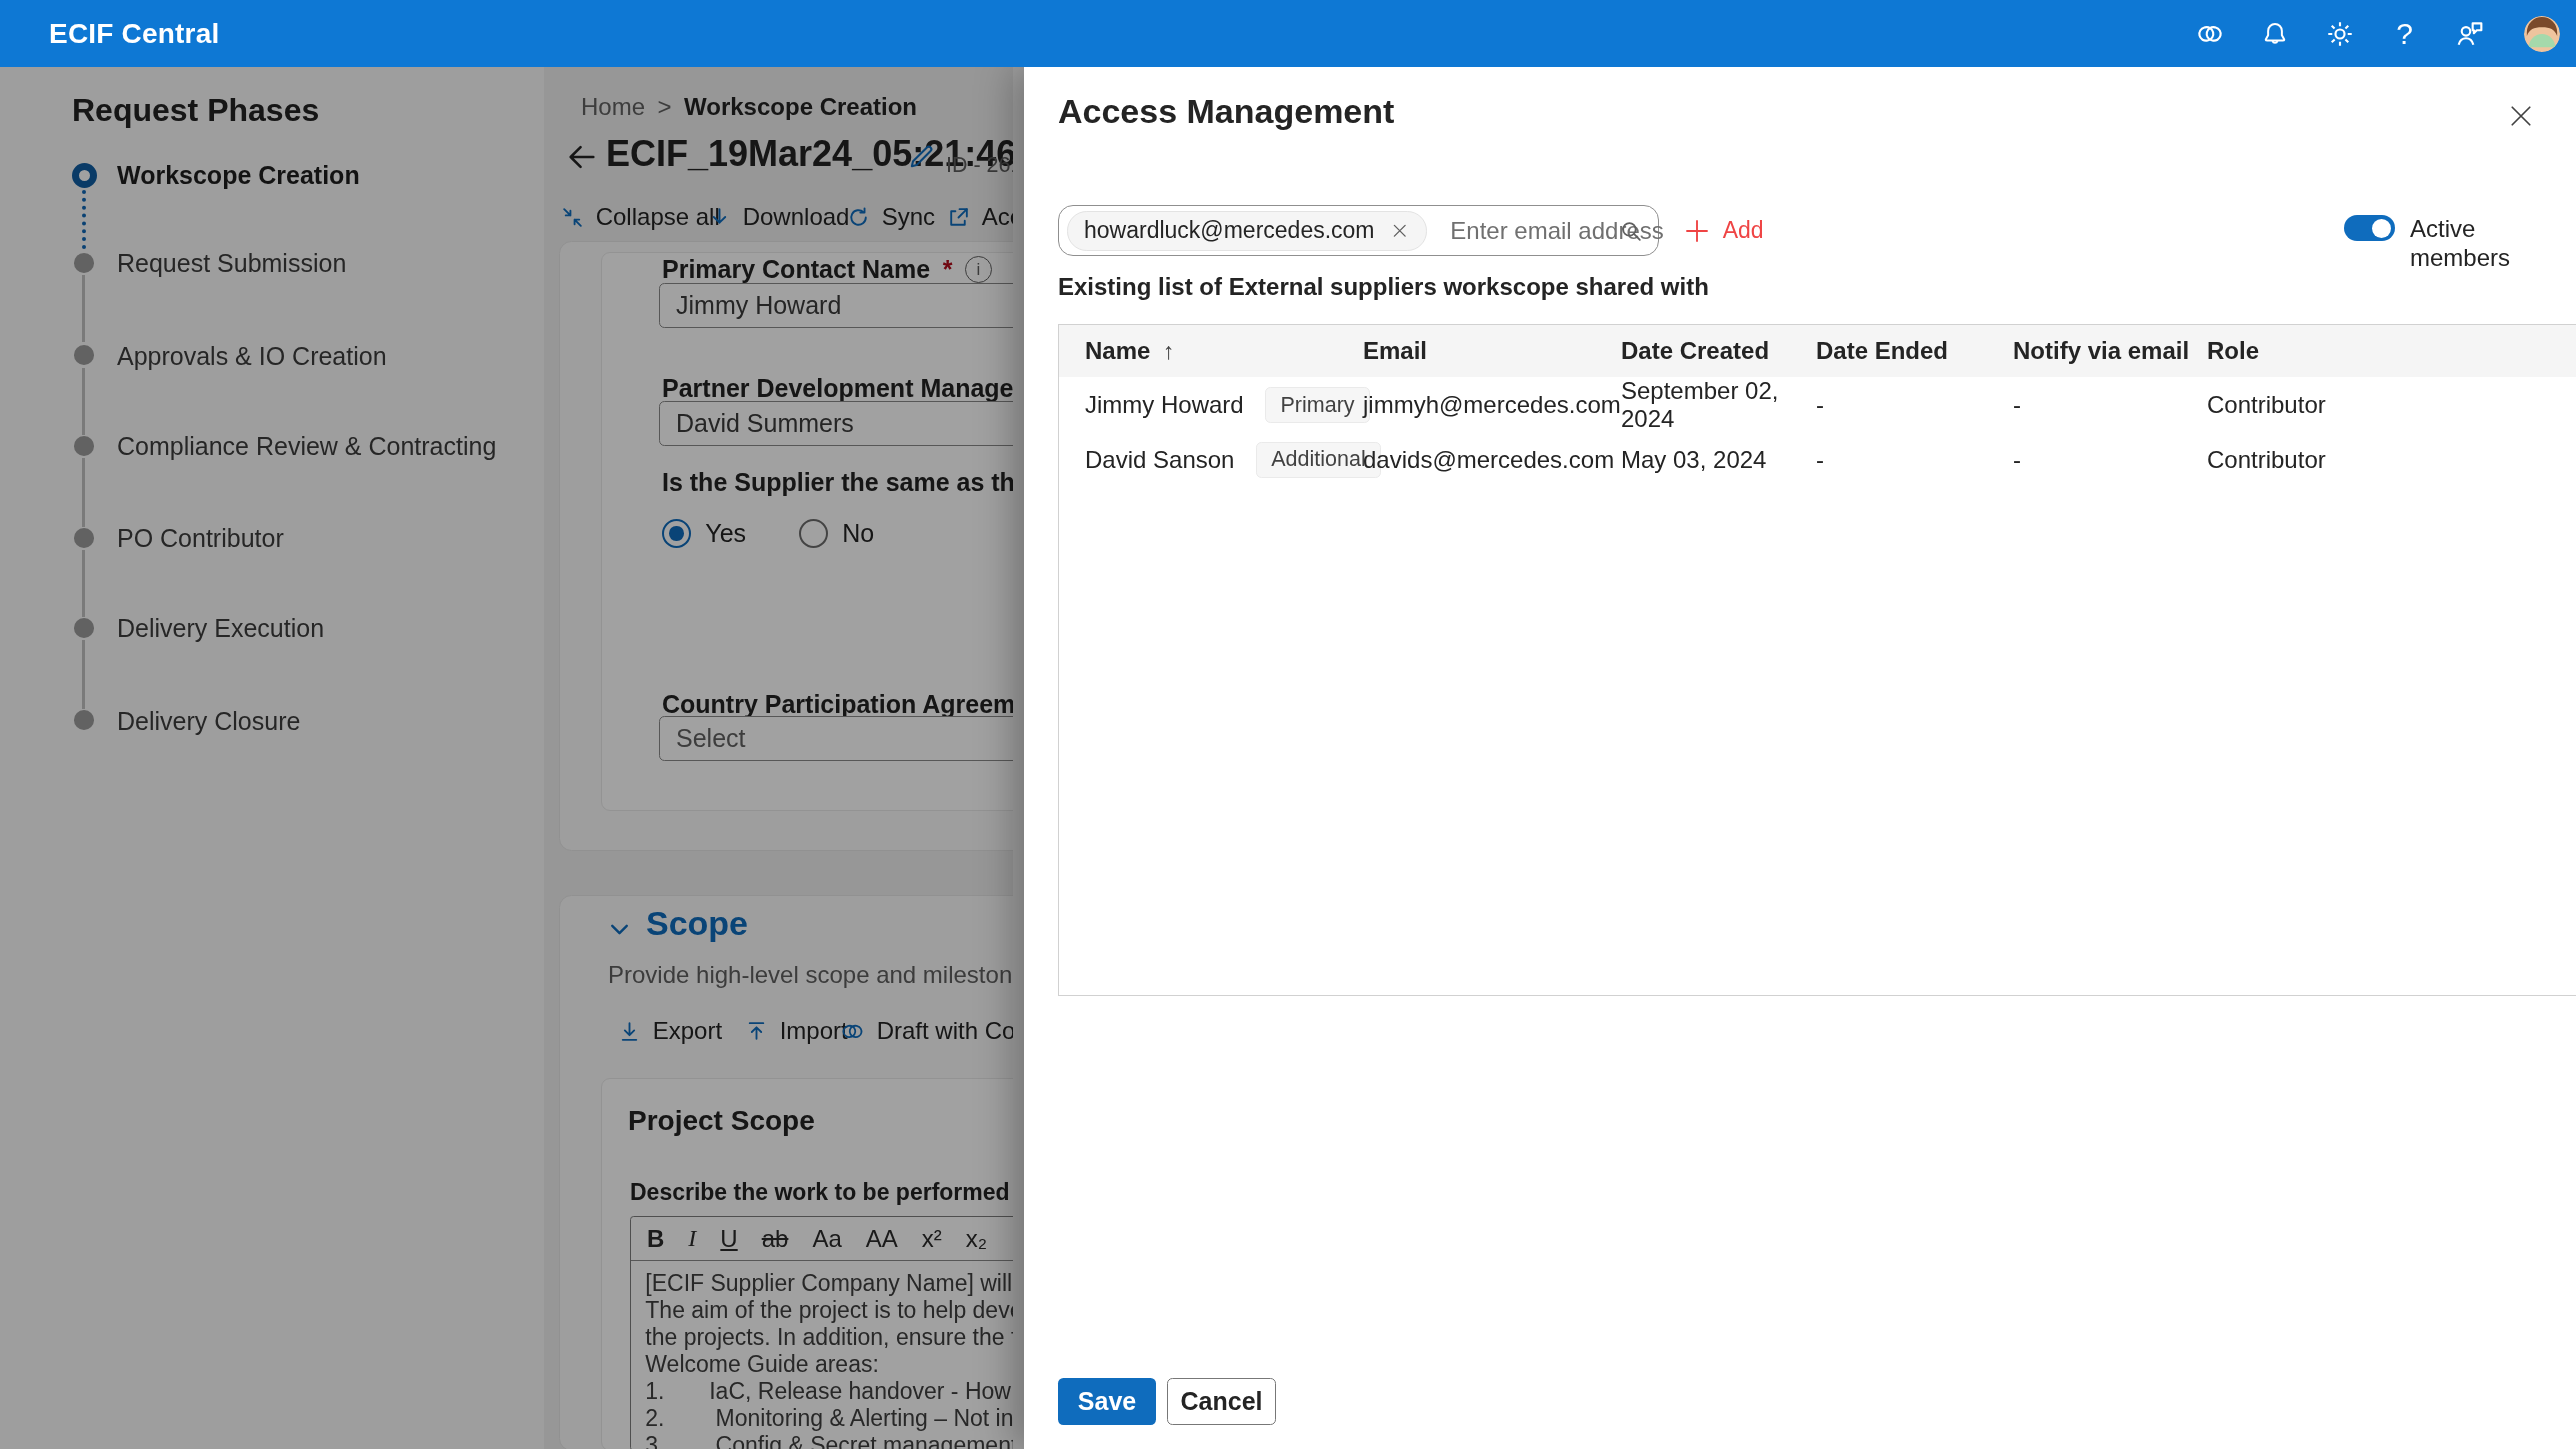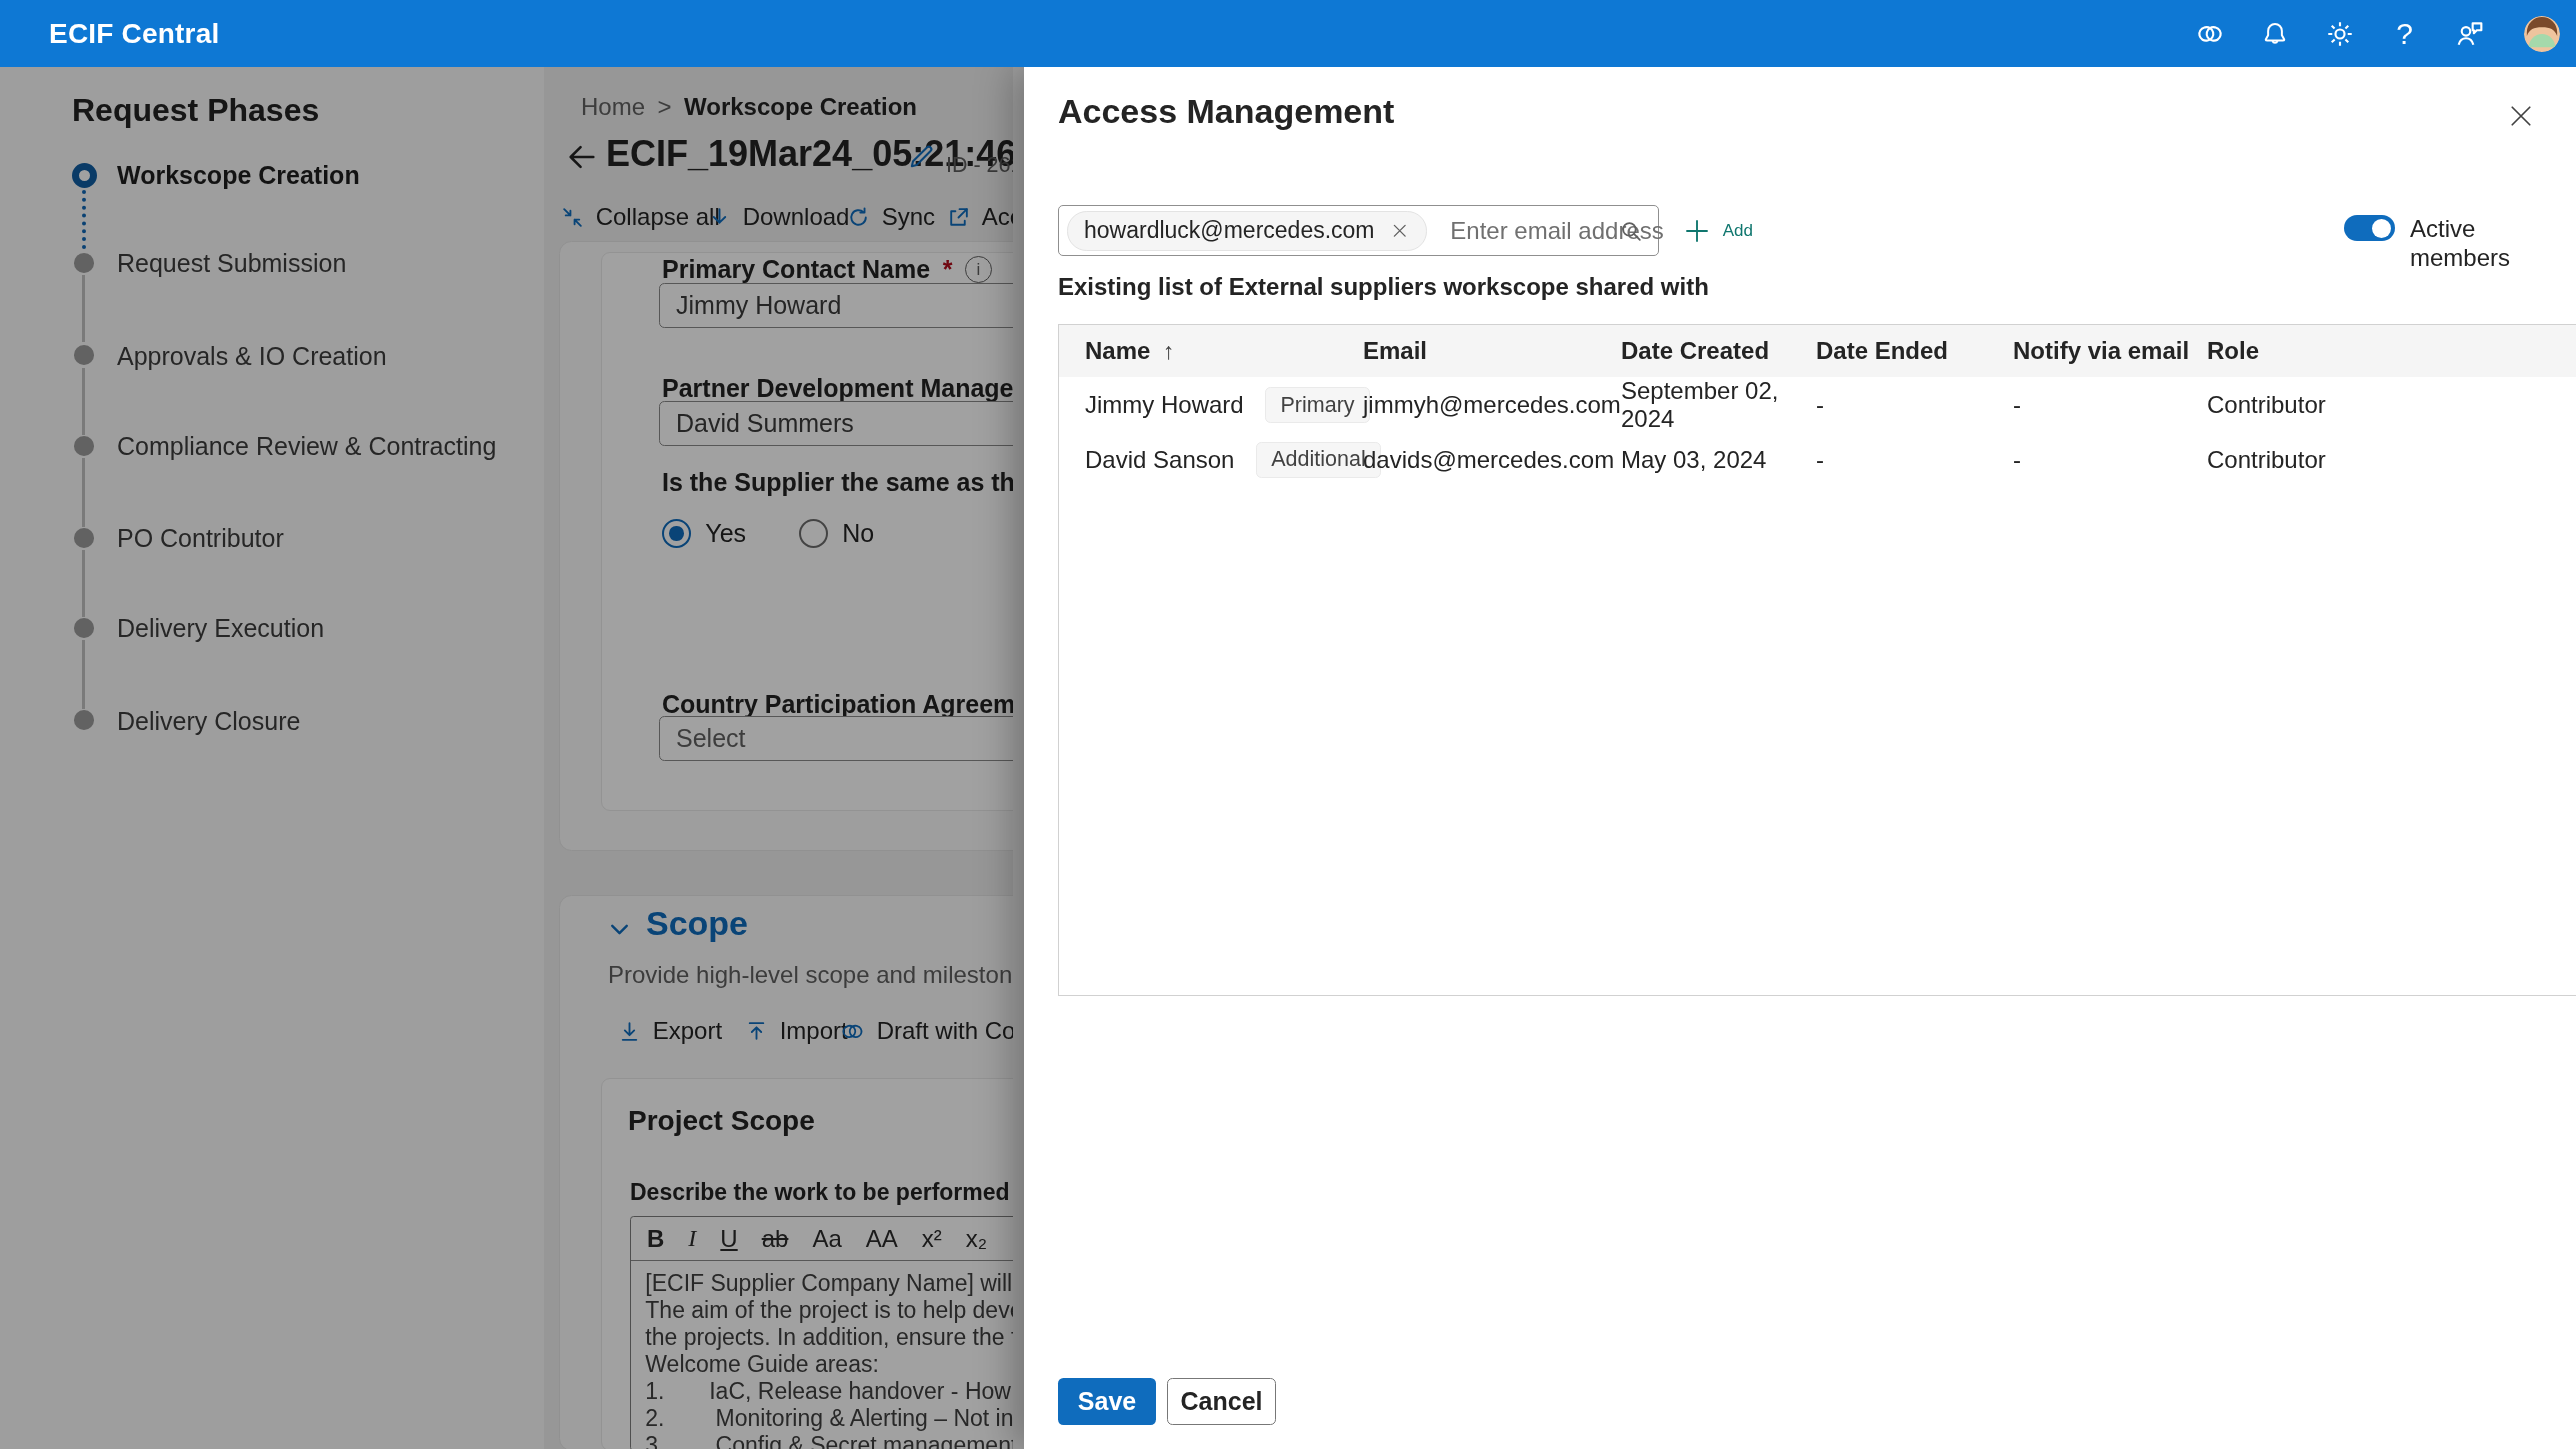--- a/index.html
+++ b/index.html
@@ -63,29 +63,29 @@
   .scrollstrip{position:absolute;left:1013px;top:0;width:11.6px;height:1382px;background:#fdfdfd;}
 
   .scrim{position:absolute;left:0;top:67px;width:2576px;height:1382px;background:rgba(0,0,0,.37);z-index:20;}
 
   
   .panel{position:absolute;left:1024px;top:67px;width:1552px;height:1382px;background:#fff;z-index:30;
          box-shadow:-10.7px 0 36px rgba(0,0,0,.28);}
   .p-title{position:absolute;left:34px;top:25px;font-size:34px;font-weight:700;color:#242424;}
   .p-close{position:absolute;right:36px;top:29px;width:39px;height:39px;display:flex;align-items:center;justify-content:center;cursor:pointer;color:#424242;}
   .p-sub{position:absolute;left:34px;top:79px;font-size:24px;color:#424242;}
-  .email-box{position:absolute;left:34px;top:138px;width:601px;height:51px;border:1.8px solid #8f8f8f;border-radius:5px;
+  .email-box{position:absolute;left:34px;top:138px;width:601px;height:51px;border:1.8px solid #8f8f8f;border-radius:15px;
              background:#fff;display:flex;align-items:center;box-sizing:border-box;}
   .chip{margin-left:8px;height:38px;display:flex;align-items:center;gap:14.3px;background:#f5f5f5;border:0.9px solid #e3e3e3;
         border-radius:19.7px;padding:0 16px;font-size:23px;color:#242424;white-space:nowrap;}
   .chip-x{color:#616161;display:flex;cursor:pointer;}
   .ph{margin-left:23px;font-size:24px;color:#707070;white-space:nowrap;}
   .search-ic{position:absolute;right:14.3px;top:12.5px;color:#5f5f5f;}
-  .add-btn{position:absolute;left:658px;top:141px;height:45px;display:flex;align-items:center;gap:10.7px;color:#0f766e;
-           font-size:17px;cursor:pointer;}
+  .add-btn{position:absolute;left:658px;top:141px;height:45px;display:flex;align-items:center;gap:10.7px;color:#ef4444;
+           font-size:23px;cursor:pointer;}
   .toggle{position:absolute;left:1320px;top:148px;width:51px;height:26px;border-radius:13.4px;background:#0f6cbd;cursor:pointer;}
   .knob{position:absolute;right:3.6px;top:3.6px;width:19px;height:19px;border-radius:50%;background:#fff;}
   .toggle-label{position:absolute;left:1386px;top:147px;font-size:24px;color:#242424;line-height:29px;}
   .list-label{position:absolute;left:34px;top:206px;font-size:24px;font-weight:700;color:#242424;}
 
   .tbl{position:absolute;left:34px;top:257px;width:1652px;height:672px;border:0.9px solid #d1d1d1;background:#fff;box-sizing:border-box;}
   .trow{display:grid;grid-template-columns:278px 258px 195px 197px 194px 1fr 63px;align-items:center;padding-left:26px;
         font-size:24px;color:#242424;}
   .thead{height:52px;background:#f5f5f5;font-weight:700;}
   .tdata{height:55px;}

